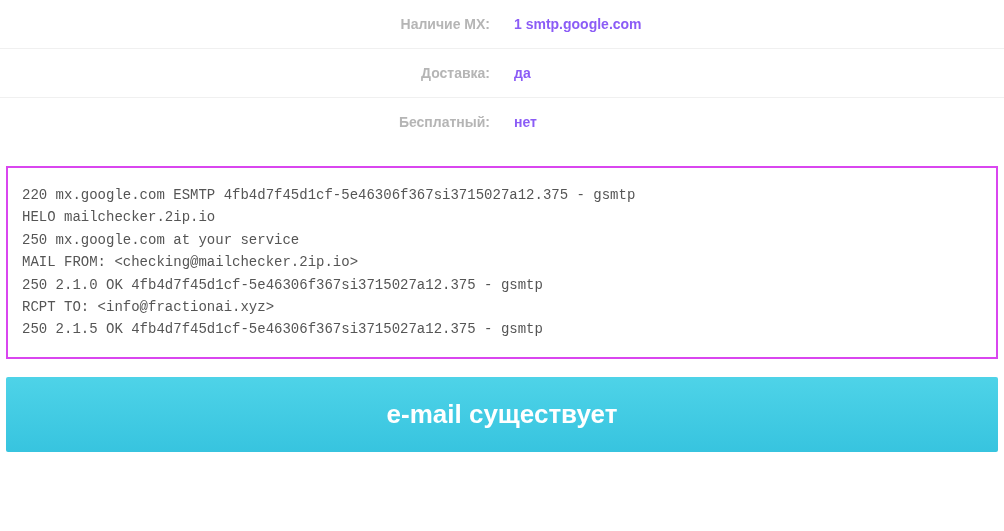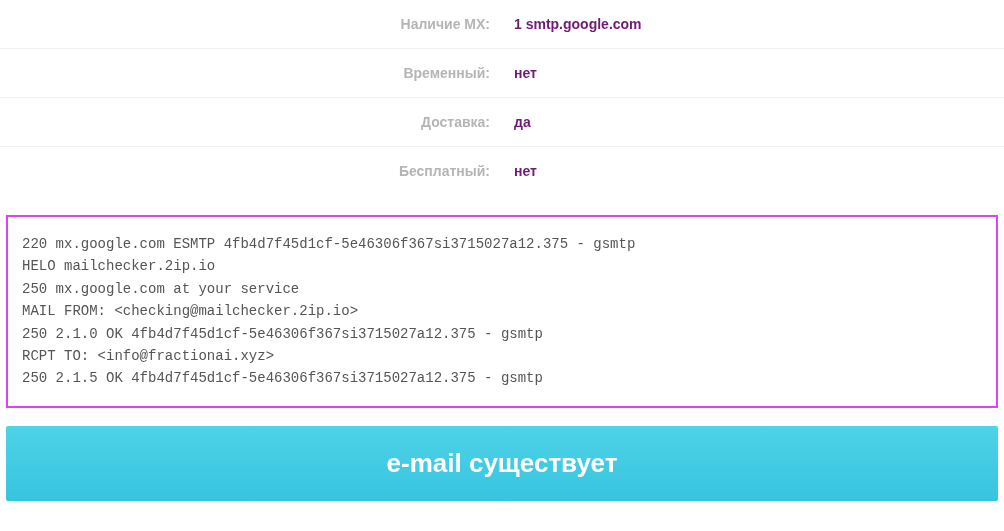--- a/index.html
+++ b/index.html
@@ -27,21 +27,21 @@
     padding: 16px 12px 16px 0;
     color: #b5b5b5;
     font-size: 14px;
     font-weight: 600;
     vertical-align: middle;
   }
   .info-value {
     width: 50%;
     text-align: left;
     padding: 16px 0 16px 12px;
-    color: #701a75;
+    color: #8b5cf6;
     font-size: 14px;
     font-weight: 700;
     vertical-align: middle;
   }
   .log-box {
     margin: 20px 6px 8px 6px;
     border: 2px solid #d946ef;
     padding: 16px 14px;
     font-family: "Courier New", Consolas, monospace;
     font-size: 14px;
@@ -64,24 +64,20 @@
 </head>
 <body>
 
 <table class="info-table">
   <tbody>
       <tr class="info-row">
     <td class="info-label">Наличие MX:</td>
     <td class="info-value">1 smtp.google.com</td>
   </tr>
   <tr class="info-row">
-    <td class="info-label">Временный:</td>
-    <td class="info-value">нет</td>
-  </tr>
-  <tr class="info-row">
     <td class="info-label">Доставка:</td>
     <td class="info-value">да</td>
   </tr>
   <tr class="info-row">
     <td class="info-label">Бесплатный:</td>
     <td class="info-value">нет</td>
   </tr>
 </tbody>
   </table>
 

